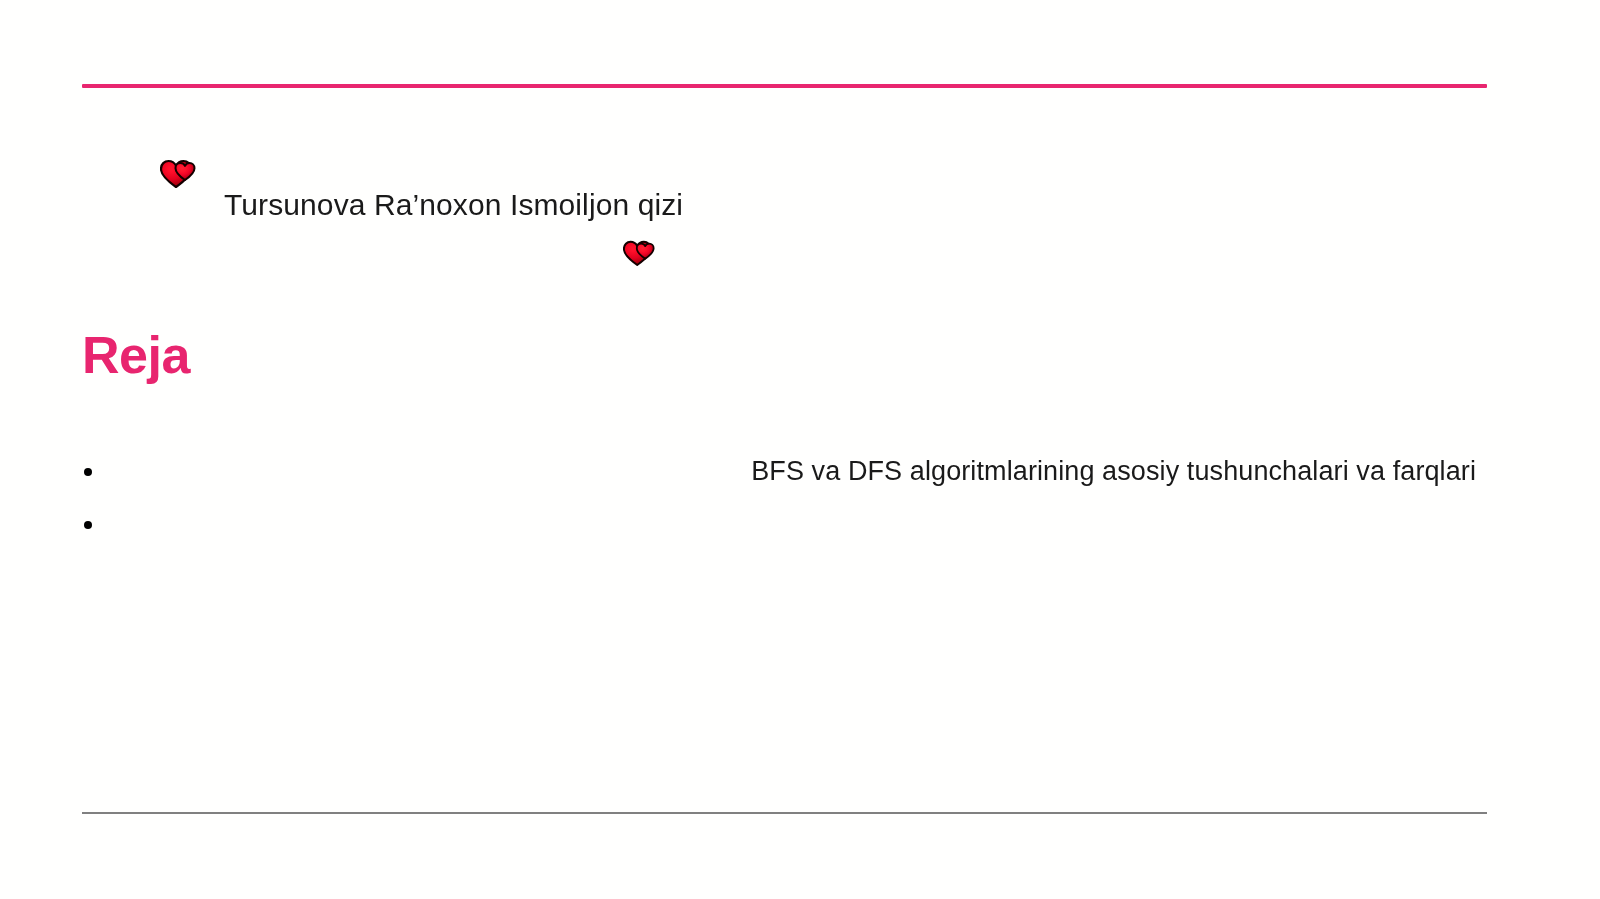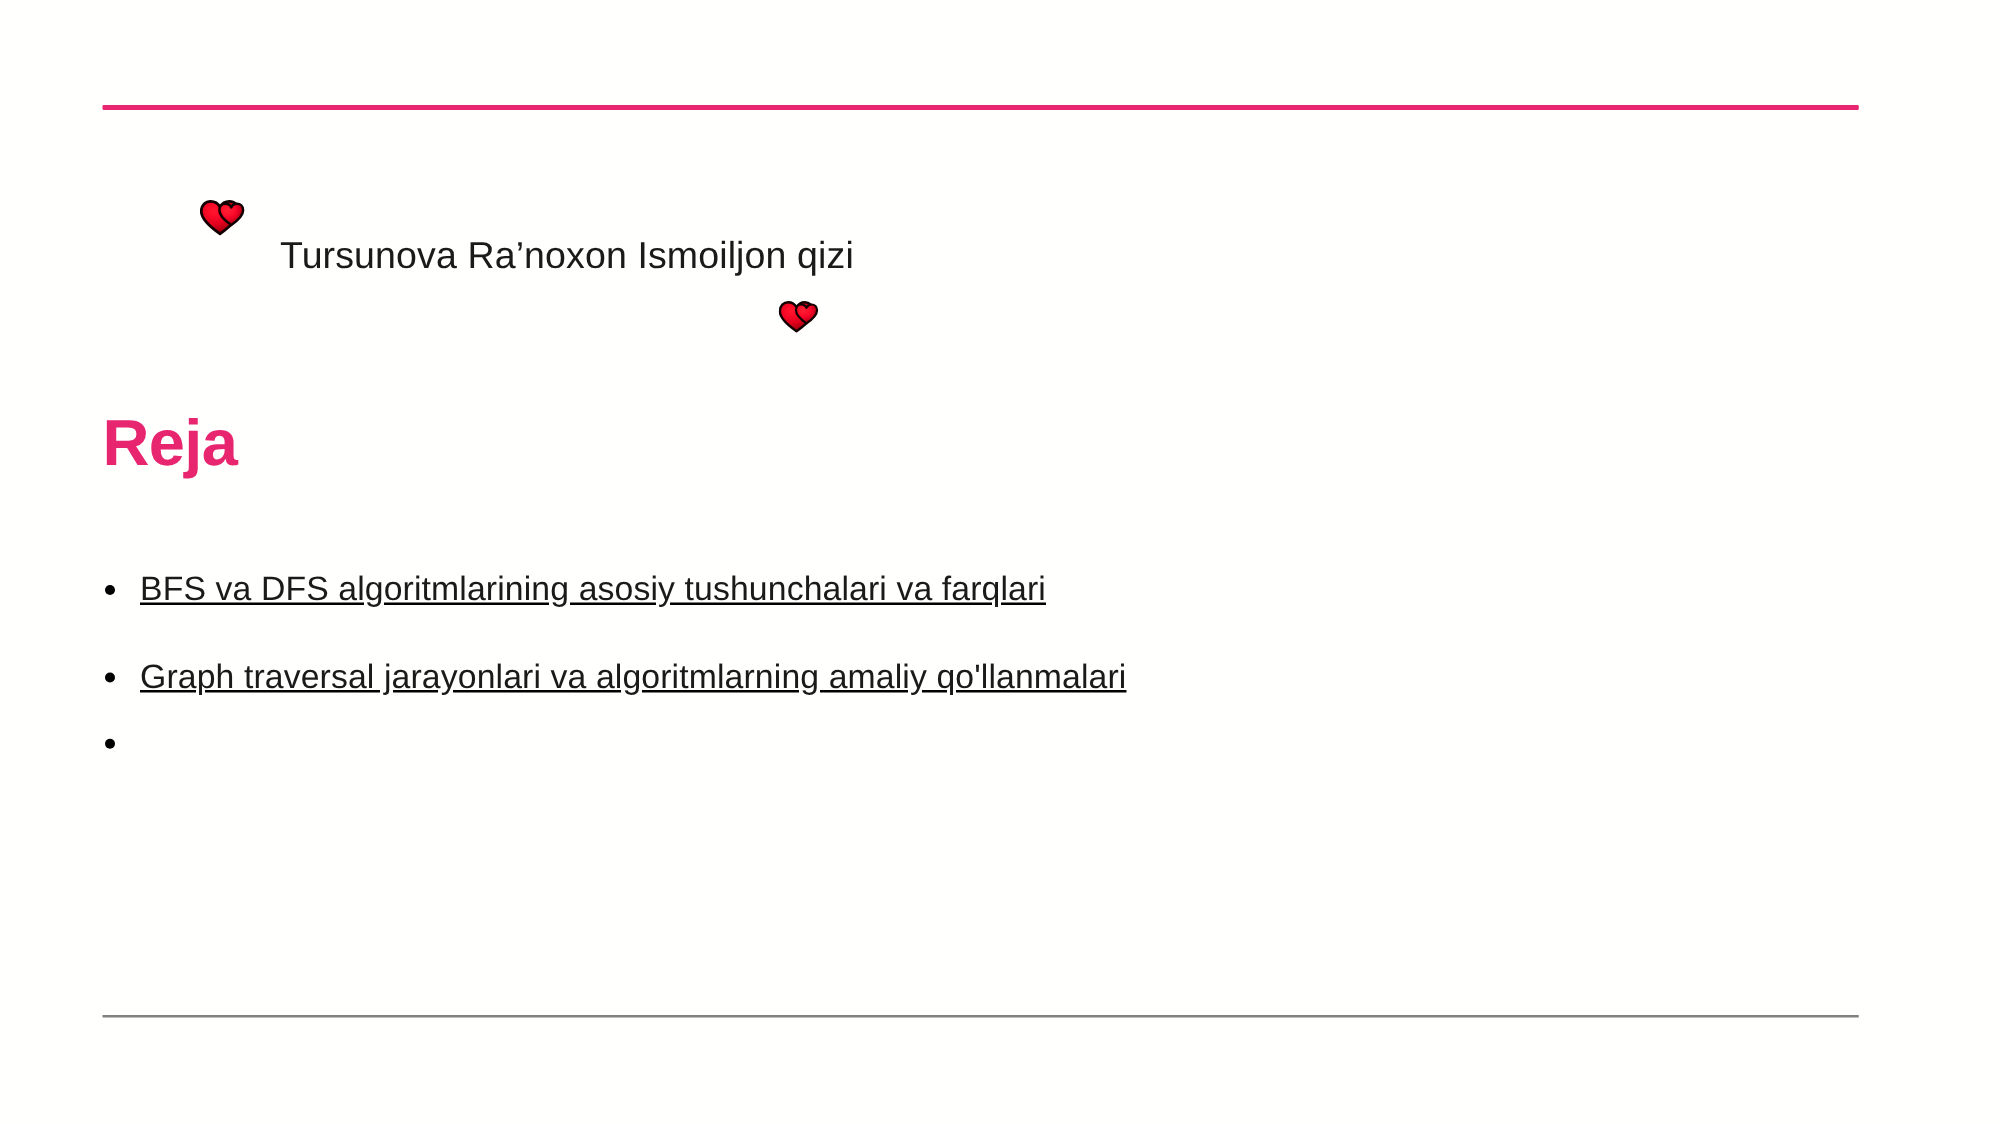--- a/index.html
+++ b/index.html
@@ -12,20 +12,21 @@
     background: #ffffff;
     font-family: "Liberation Sans", sans-serif;
     overflow: hidden;
   }
 
   #slide {
     position: relative;
     width: 1600px;
     height: 899px;
     background: #fffffe;
+    text-align: right;
   }
 
   
   .rule-top {
     position: absolute;
     left: 82px;
     top: 84px;
     width: 1405px;
     height: 4px;
     background: #e8266f;
@@ -86,21 +87,20 @@
 
   
   .bullet-list {
     position: absolute;
     left: 76px;
     top: 455px;
     width: 1400px;
     margin: 0;
     padding: 0;
     list-style: none;
-    text-decoration: underline;
   }
   .bullet-item {
     position: relative;
     padding-left: 36px;
     margin-bottom: 36px;
     font-size: 27px;
     color: #1a1a1a;
     line-height: 1.25;
     letter-spacing: 0.1px;
     white-space: nowrap;
@@ -154,22 +154,18 @@
 
   <h1 class="slide-title">Reja</h1>
 
   <ul class="bullet-list">
     <li class="bullet-item">
       <span class="bullet-marker"></span>
       <span>BFS va DFS algoritmlarining asosiy tushunchalari va farqlari</span>
     </li>
     <li class="bullet-item">
       <span class="bullet-marker"></span>
-      <span>Graph traversal jarayonlari va algoritmlarning amaliy qo'llanmalari</span>
-    </li>
-    <li class="bullet-item">
-      <span class="bullet-marker"></span>
     </li>
   </ul>
 
   <div class="rule-bottom"></div>
 
 </div>
 
 </body></html>

